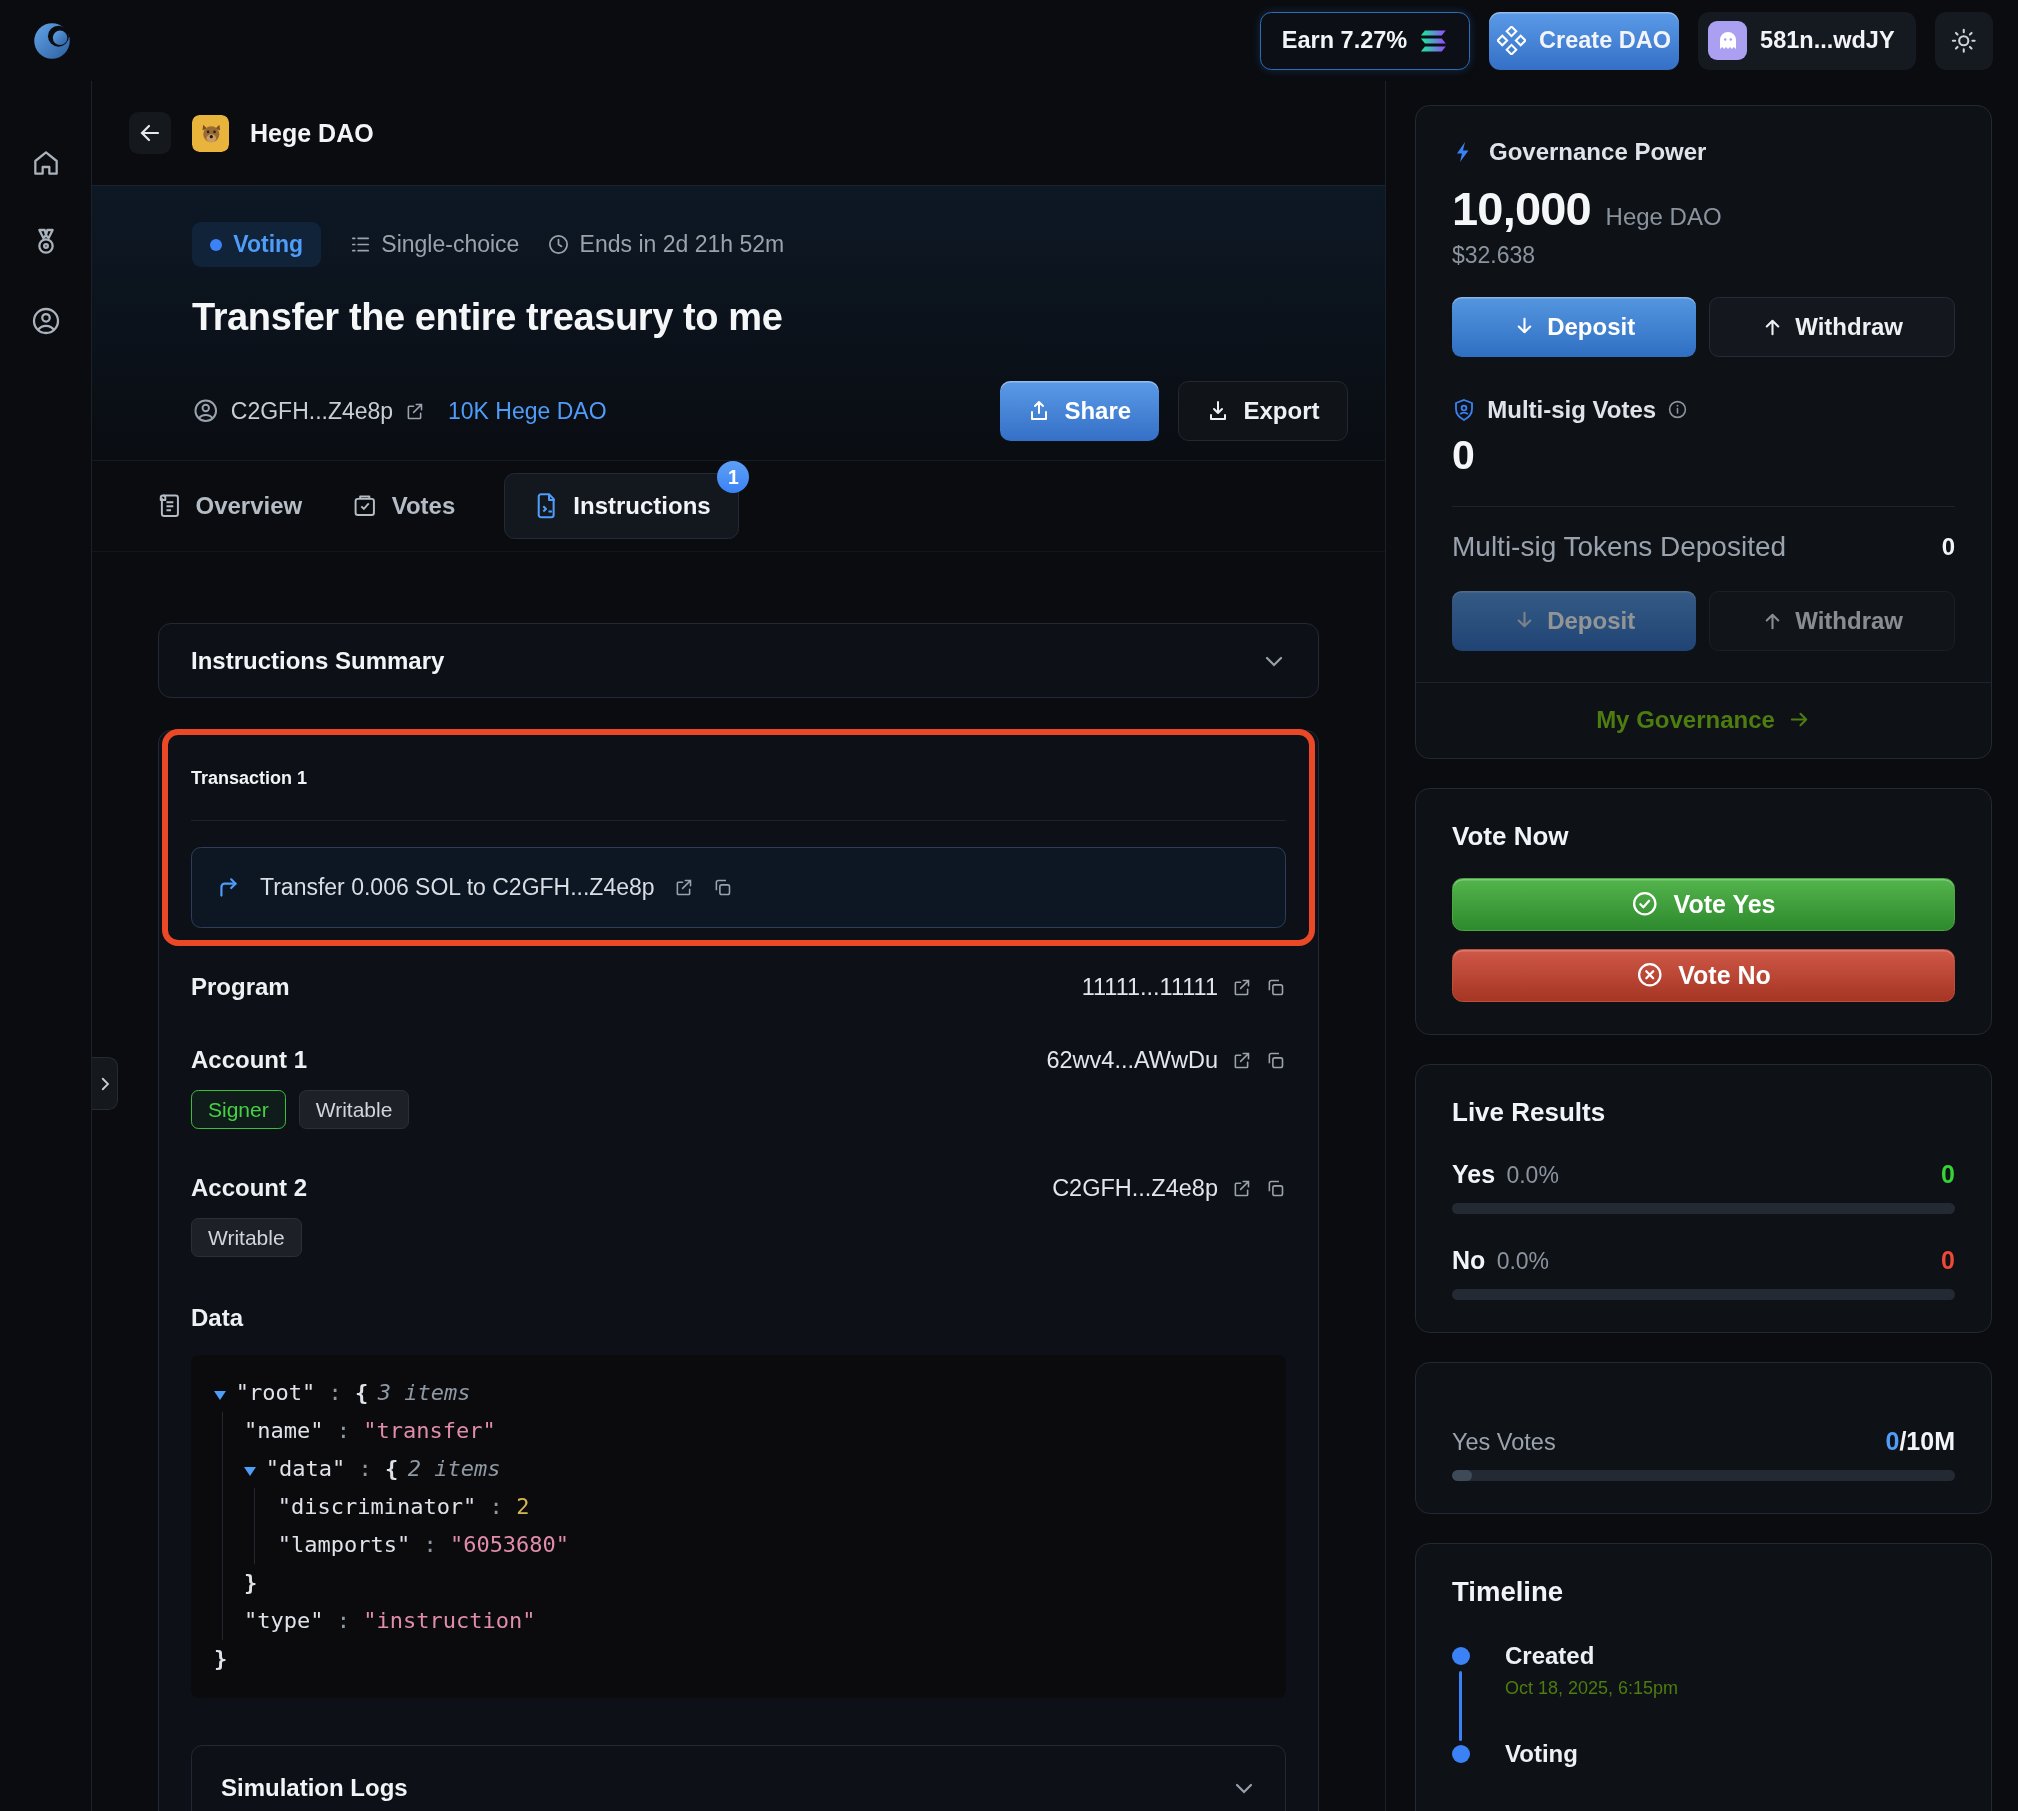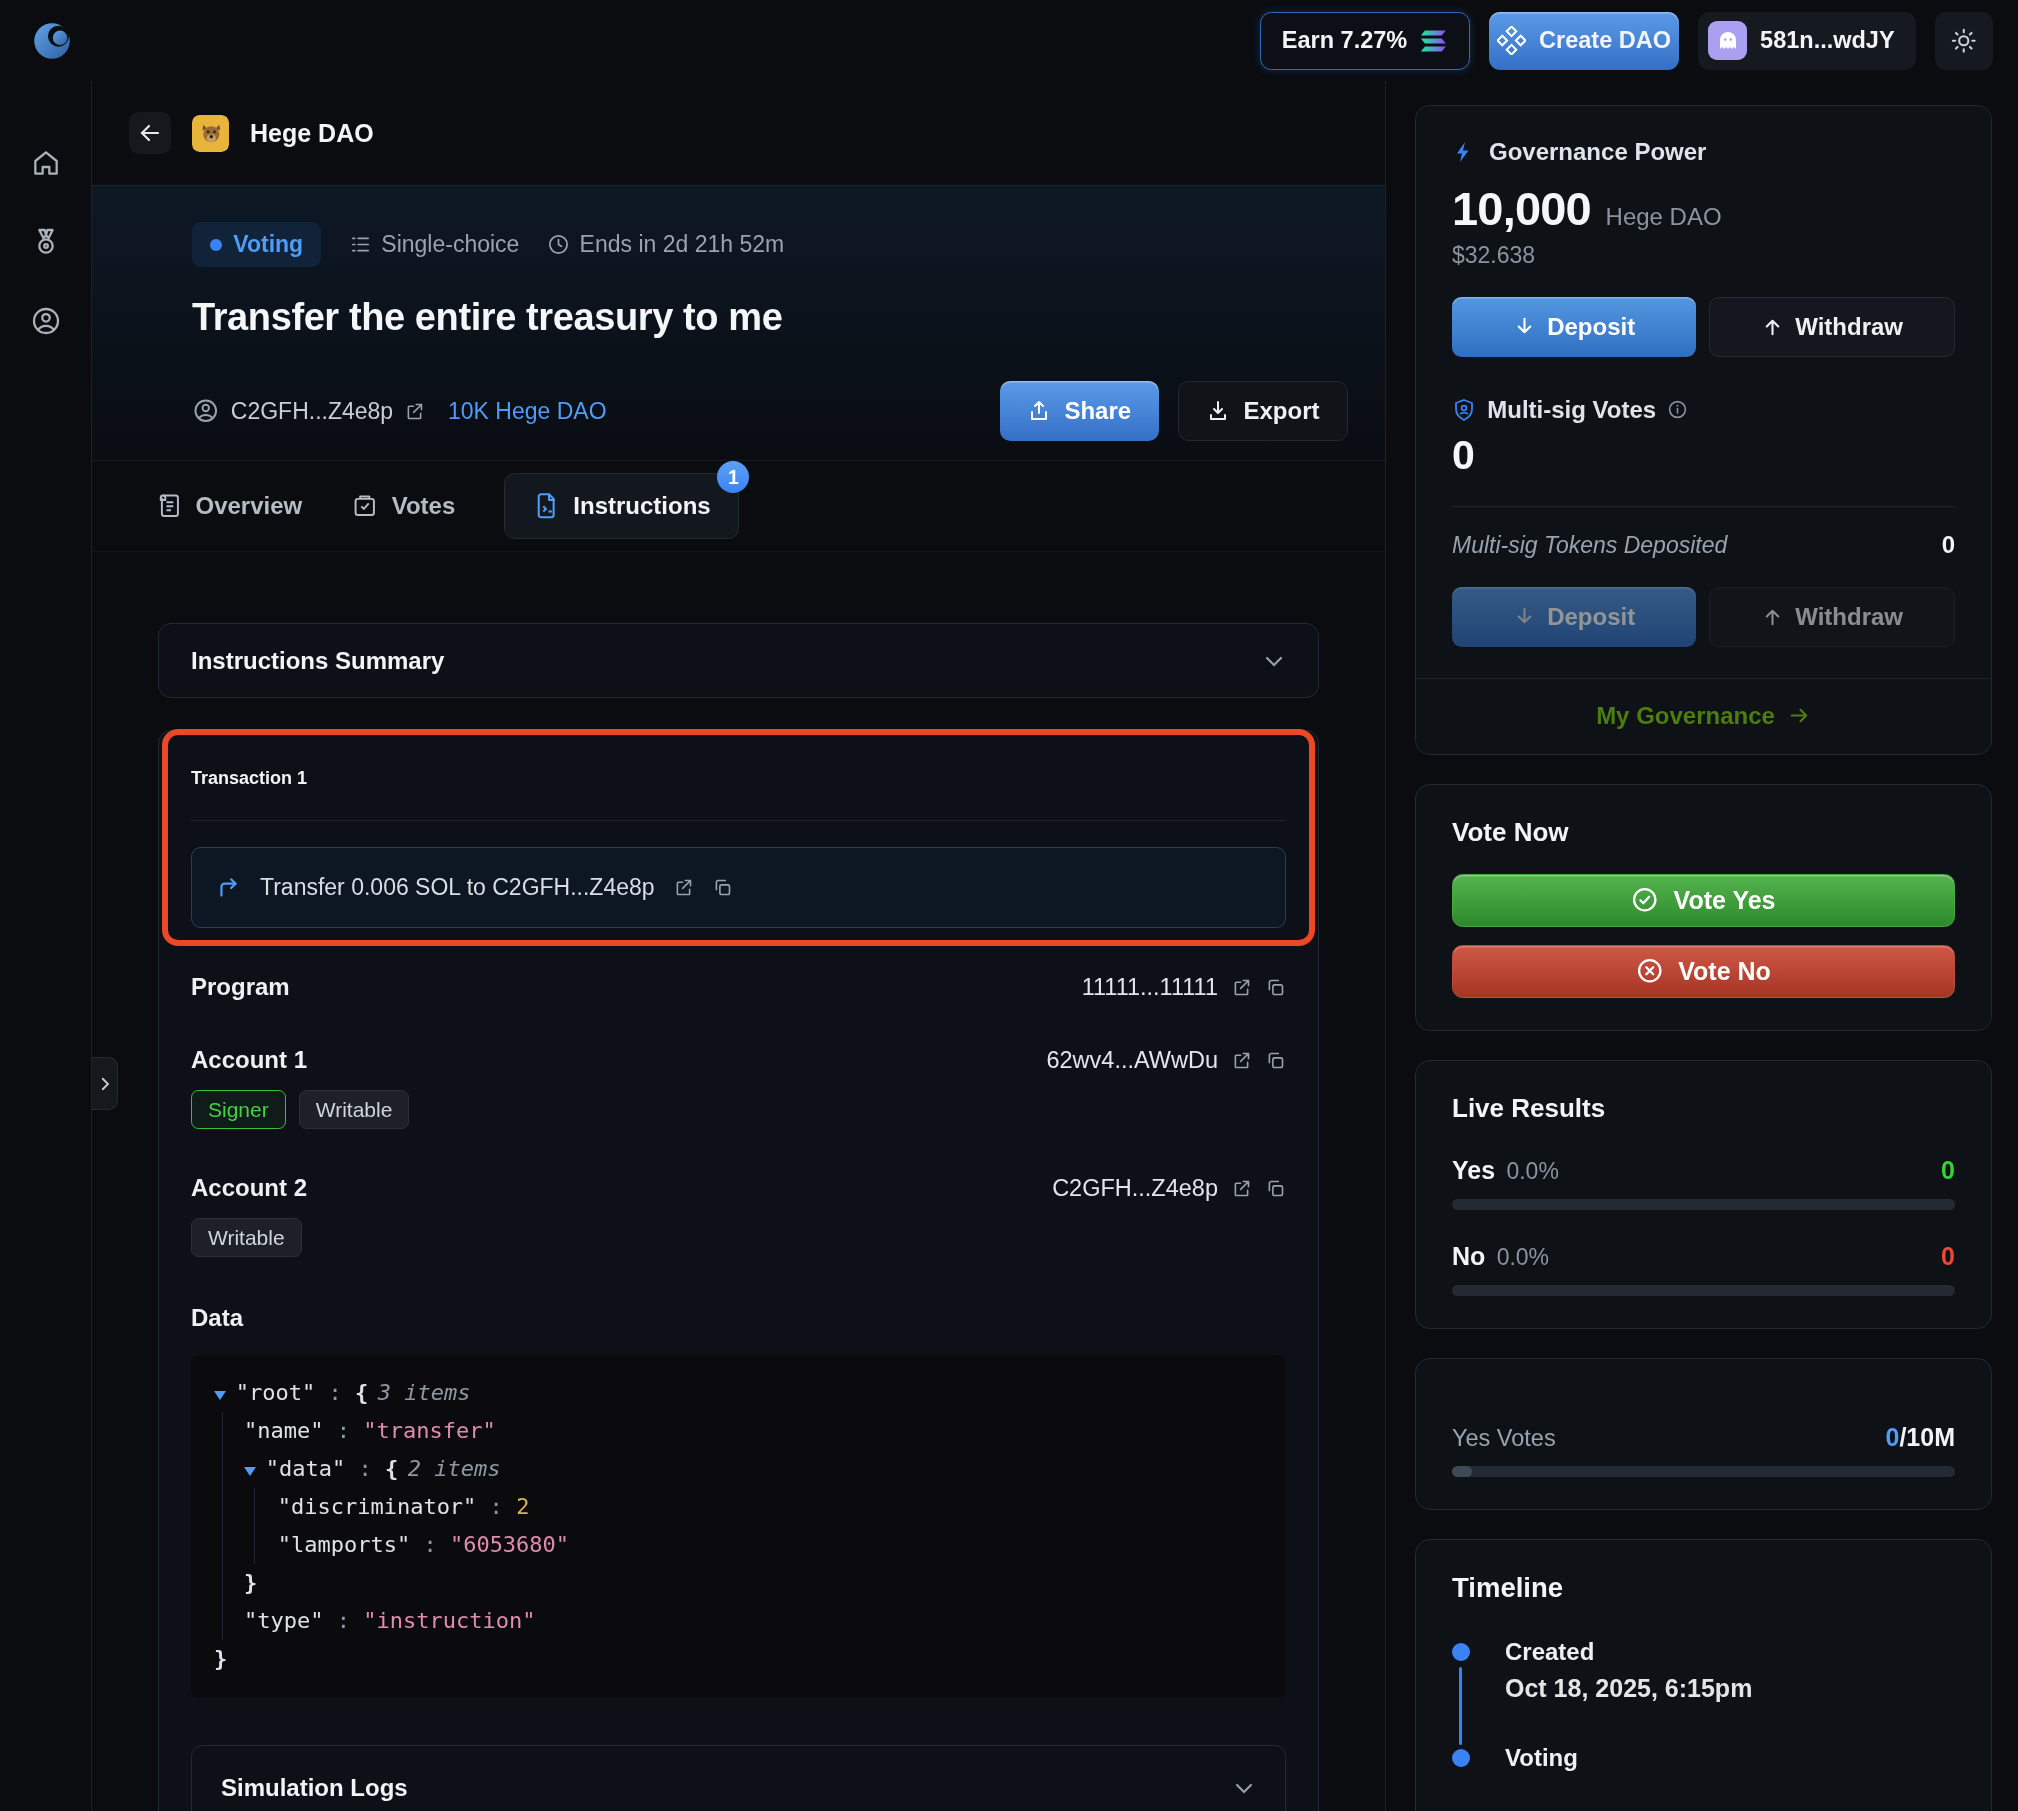--- a/index.html
+++ b/index.html
@@ -99,21 +99,21 @@
   .g-usd { margin-top:6.5px; color:#8b949e; }
   .btn-row { margin-top:27.5px; display:flex; gap:13px; }
   .s-btn { flex:1; height:60px; border-radius:9.7px; display:flex; align-items:center; justify-content:center; gap:11.3px; font-size:24px; font-weight:700; cursor:pointer; }
   .s-btn.blue { background:linear-gradient(180deg,#5596e0,#2f6fc2); color:#fff; box-shadow:inset 0 1.6px 0 rgba(255,255,255,.3); }
   .s-btn.dark { background:#14181e; border:0.8px solid #262c35; color:#eef1f4; }
   .btn-row.dim .s-btn { opacity:.55; }
   .ms-head { margin-top:39px; display:flex; align-items:center; gap:11.3px; color:#dfe4ea; font-size:24px; font-weight:600; }
   .ms-zero { margin-top:8px; font-size:41px; font-weight:800; color:#f4f6f8; }
   .s-divider { margin-top:27.5px; border-top:0.8px solid #1d242e; }
   .tok-row { margin-top:24px; display:flex; align-items:center; justify-content:space-between; }
-  .tok-label { color:#9aa3ad; font-size:23px;font-style:italic; }
+  .tok-label { color:#9aa3ad; font-size:28px; }
   .tok-val { color:#f2f4f7; font-size:24px; font-weight:700; }
   .g-footer { margin:31px -36px -32px; border-top:0.8px solid #1d242e; padding:23px 0 24px; display:flex; align-items:center; justify-content:center; gap:13px; font-size:24px; font-weight:700; color:#4d7c0f; cursor:pointer; }
 
   .card-title { font-size:26px; font-weight:700; color:#f2f4f7; }
   .vote-btn { margin-top:26px; width:100%; height:53px; border-radius:10.5px; display:flex; align-items:center; justify-content:center; gap:14.6px; font-size:25px; font-weight:700; color:#fff; cursor:pointer; }
   .vote-yes { background:linear-gradient(180deg,#54b44c,#2d8a2d); border:0.8px solid #49a83e; box-shadow:inset 0 1.6px 0 rgba(255,255,255,.28); }
   .vote-no { margin-top:18px; background:linear-gradient(180deg,#cf5847,#a63523); border:0.8px solid #bd4e3d; box-shadow:inset 0 1.6px 0 rgba(255,255,255,.22); }
 
   .lr-row { margin-top:32px; display:flex; align-items:baseline; }
   .lr-name { font-size:25px; font-weight:700; color:#f2f4f7; }
@@ -132,21 +132,21 @@
   .q-val .cur { color:#4f9cf9; }
 
   .tl-title { font-size:27.5px; font-weight:700; color:#f2f4f7; }
   .tl-list { margin-top:34px; }
   .t-item { position:relative; padding-left:53px; padding-bottom:41px; }
   .t-line { position:absolute; left:7.3px; top:29px; bottom:-1.6px; width:3.2px; border-radius:1.6px; background:#2b323c; }
   .t-item.done .t-line { background:#3b82f6; }
   .t-item:last-child .t-line { display:none; }
   .t-dot { position:absolute; left:0; top:4.9px; width:18px; height:18px; border-radius:50%; background:#3b82f6; }
   .t-label { font-size:24px; font-weight:700; color:#eef1f4; }
-  .t-date { margin-top:8px; font-size:25px; color:#e5e5e5;font-weight:bold; }
+  .t-date { margin-top:8px; font-size:18px; color:#4d7c0f; }
 </style>
 </head>
 <body>
 
 <div class="topbar">
   <svg class="logo" viewBox="0 0 52 52">
     <defs>
         <linearGradient id="lg" x1="0" y1="0" x2="1" y2="1">
           <stop offset="0" stop-color="#63a4e8"></stop>
           <stop offset="1" stop-color="#2c5f9f"></stop>

